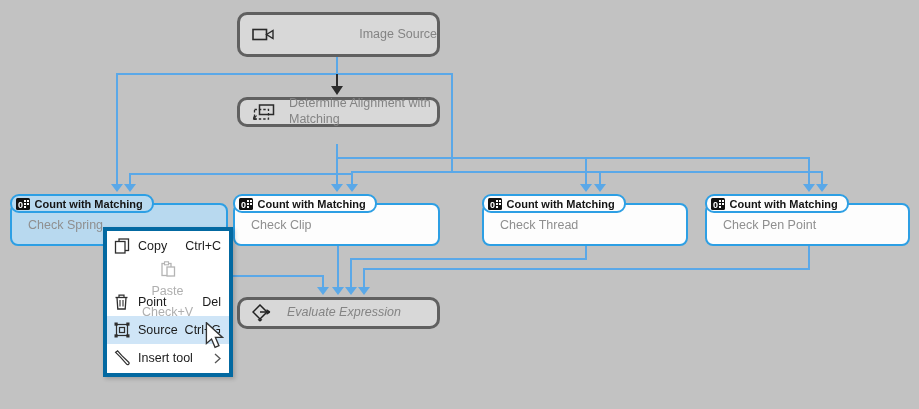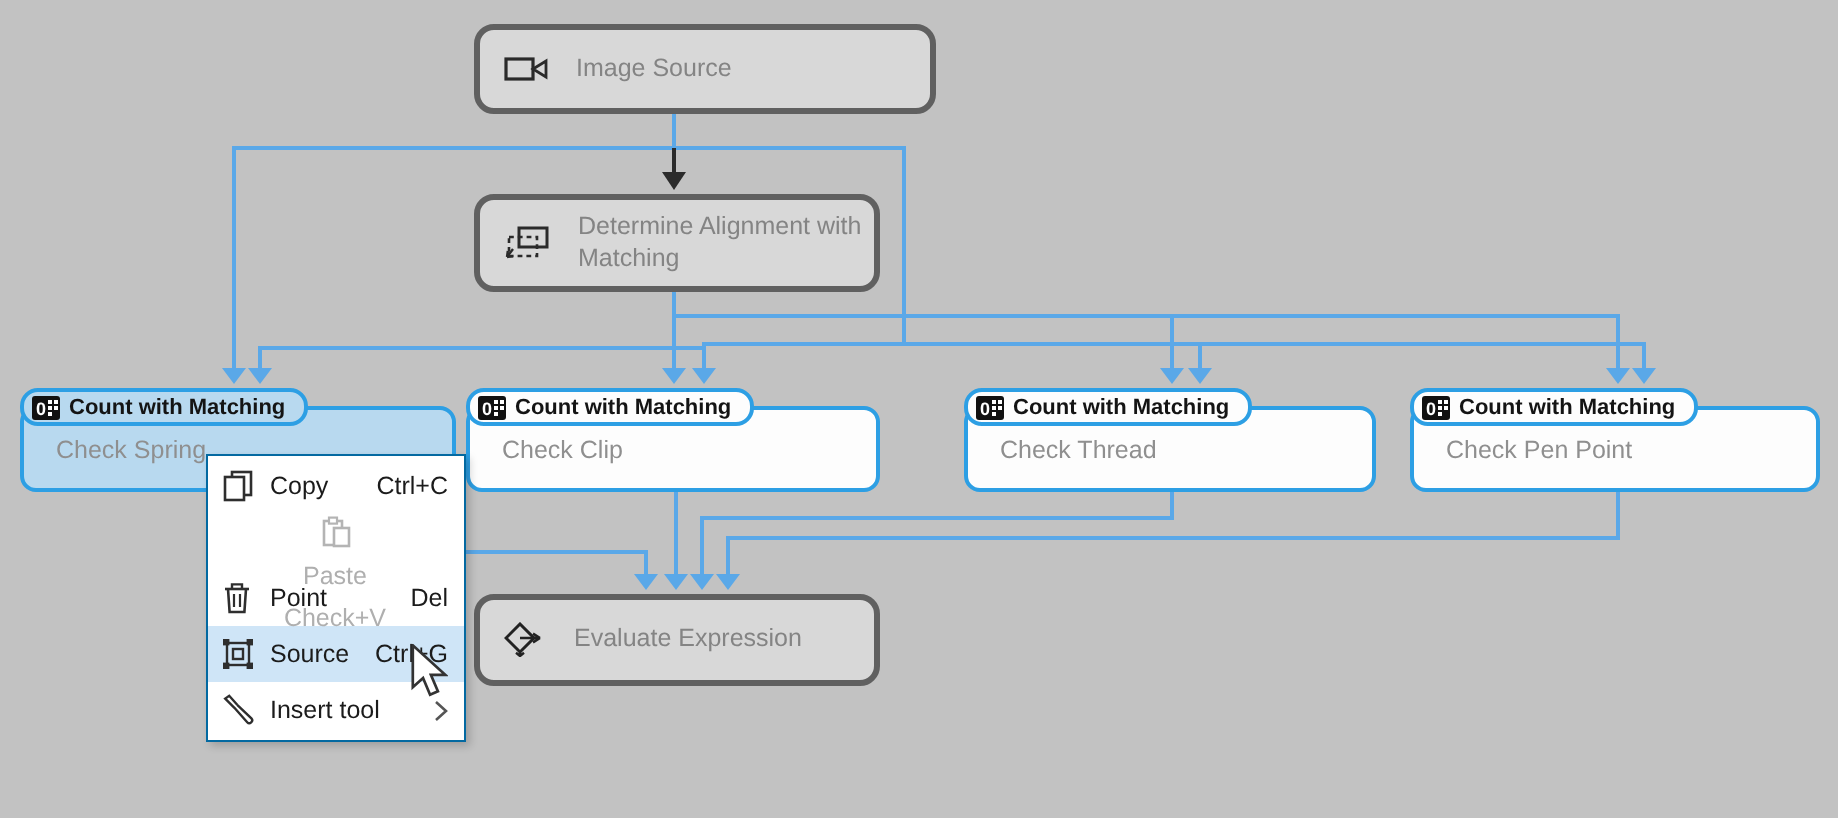--- a/index.html
+++ b/index.html
@@ -19,21 +19,21 @@
   .node-gray .nlabel{width:152px;line-height:1.25;}
   .nicon{flex:0 0 auto;display:flex;align-items:center;}
 
   
   .count-node{position:absolute;box-sizing:border-box;background:#fdfdfd;border:2.5px solid #2d9fe4;border-radius:8px;display:flex;align-items:center;z-index:2;}
   .count-node .nlabel{padding-left:16px;color:#8f8f8f;font-size:12.5px;}
   .count-node .tab{position:absolute;top:-11px;left:-2.5px;height:19px;box-sizing:border-box;background:#fdfdfd;border:2.5px solid #2d9fe4;border-radius:9px;display:flex;align-items:center;gap:5px;padding:0 9px 0 4px;font-weight:bold;font-size:11px;color:#141414;white-space:nowrap;}
   .count-node.selected,.count-node.selected .tab{background:#b8d9ef;}
 
   
-  .menu{position:absolute;left:103px;top:227px;width:130px;box-sizing:border-box;background:#ffffff;border:1px solid #0369a1;box-shadow:2px 2px 4px rgba(0,0,0,0.18);padding:1px 0;z-index:10;}
+  .menu{position:absolute;left:103px;top:227px;width:130px;box-sizing:border-box;background:#ffffff;border:4px solid #0369a1;box-shadow:2px 2px 4px rgba(0,0,0,0.18);padding:1px 0;z-index:10;}
   .mrow{height:28px;display:flex;align-items:center;padding:0 8px 0 7px;gap:7px;font-size:12.5px;color:#1b1b1b;}
   .mrow .micon{flex:0 0 17px;display:flex;align-items:center;color:#2e2e2e;}
   .mrow .mlabel{flex:1 1 auto;}
   .mrow .mshort{text-align:left;}
   .mrow.disabled{color:#afafaf;flex-direction:column;}
   .mrow.disabled .micon{color:#b4b4b4;}
   .mrow.highlight{background:#cfe5f7;}
 
   .cursor{position:absolute;z-index:11;}
   svg{display:block;}
@@ -78,31 +78,31 @@
   <div class="arr" style="left:816px;top:184px;"></div>
 
   <div class="arr" style="left:317px;top:287px;"></div>
   <div class="arr" style="left:332px;top:287px;"></div>
   <div class="arr" style="left:345px;top:287px;"></div>
   <div class="arr" style="left:358px;top:287px;"></div>
 
   <div class="vk" style="left:336px;top:74px;height:14px;"></div>
   <div class="arrk" style="left:331px;top:86px;"></div>
 
-  <div class="node-gray" style="left:237px;top:12px;width:231px;height:45px;">
+  <div class="node-gray" style="left:237px;top:12px;width:203px;height:45px;text-align:right;">
     <span class="nicon">
       <svg width="23" height="15" viewBox="0 0 23 15">
           <rect x="1" y="2.5" width="13.5" height="10" fill="none" stroke="#2a2a2a" stroke-width="1.6"></rect>
           <path d="M14.5 7.5 L21 3.5 V11.5 Z" fill="none" stroke="#2a2a2a" stroke-width="1.4"></path>
         </svg>
     </span>
     <span class="nlabel">Image Source</span>
   </div>
 
-  <div class="node-gray" style="left:237px;top:97px;width:203px;height:49px;">
+  <div class="node-gray" style="left:237px;top:97px;width:203px;height:30px;">
     <span class="nicon">
       <svg width="24" height="19" viewBox="0 0 24 19">
           <rect x="7.5" y="2" width="14" height="9.5" fill="none" stroke="#2a2a2a" stroke-width="1.5"></rect>
           <rect x="2.5" y="6.5" width="14" height="9.5" fill="none" stroke="#2a2a2a" stroke-width="1.3" stroke-dasharray="2.4 2"></rect>
           <path d="M4.5 12.5 L1.5 16.5 M1.5 16.5 l0.4 -3 M1.5 16.5 l3 -0.4" stroke="#2a2a2a" stroke-width="1.2" fill="none"></path>
         </svg>
     </span>
     <span class="nlabel">Determine Alignment with Matching</span>
   </div>
 
@@ -171,21 +171,21 @@
             <rect x="8" y="5" width="2" height="2" fill="#fff"></rect>
             <rect x="11" y="5" width="2" height="2" fill="#fff"></rect>
             <rect x="8" y="8" width="2" height="2" fill="#fff"></rect>
           </svg>
       </span>
       <span>Count with Matching</span>
     </span>
     <span class="nlabel">Check Pen Point</span>
   </div>
 
-  <div class="node-gray" style="left:237px;top:297px;width:203px;height:46px;">
+  <div class="node-gray" style="left:237px;top:297px;width:203px;height:32px;font-style:italic;">
     <span class="nicon">
       <svg width="22" height="19" viewBox="0 0 22 19">
           <path d="M8 1 L15 8 L8 15 L1 8 Z" fill="none" stroke="#222" stroke-width="1.5"></path>
           <path d="M8 8 H18 M18 8 l-3.5 -2.2 M18 8 l-3.5 2.2" stroke="#222" stroke-width="1.3" fill="none"></path>
           <path d="M8 15 v2 M8 17 l-2 -1.6 M8 17 l2 -1.6" stroke="#222" stroke-width="1.2" fill="none"></path>
         </svg>
     </span>
     <span class="nlabel">Evaluate Expression</span>
   </div>
 

